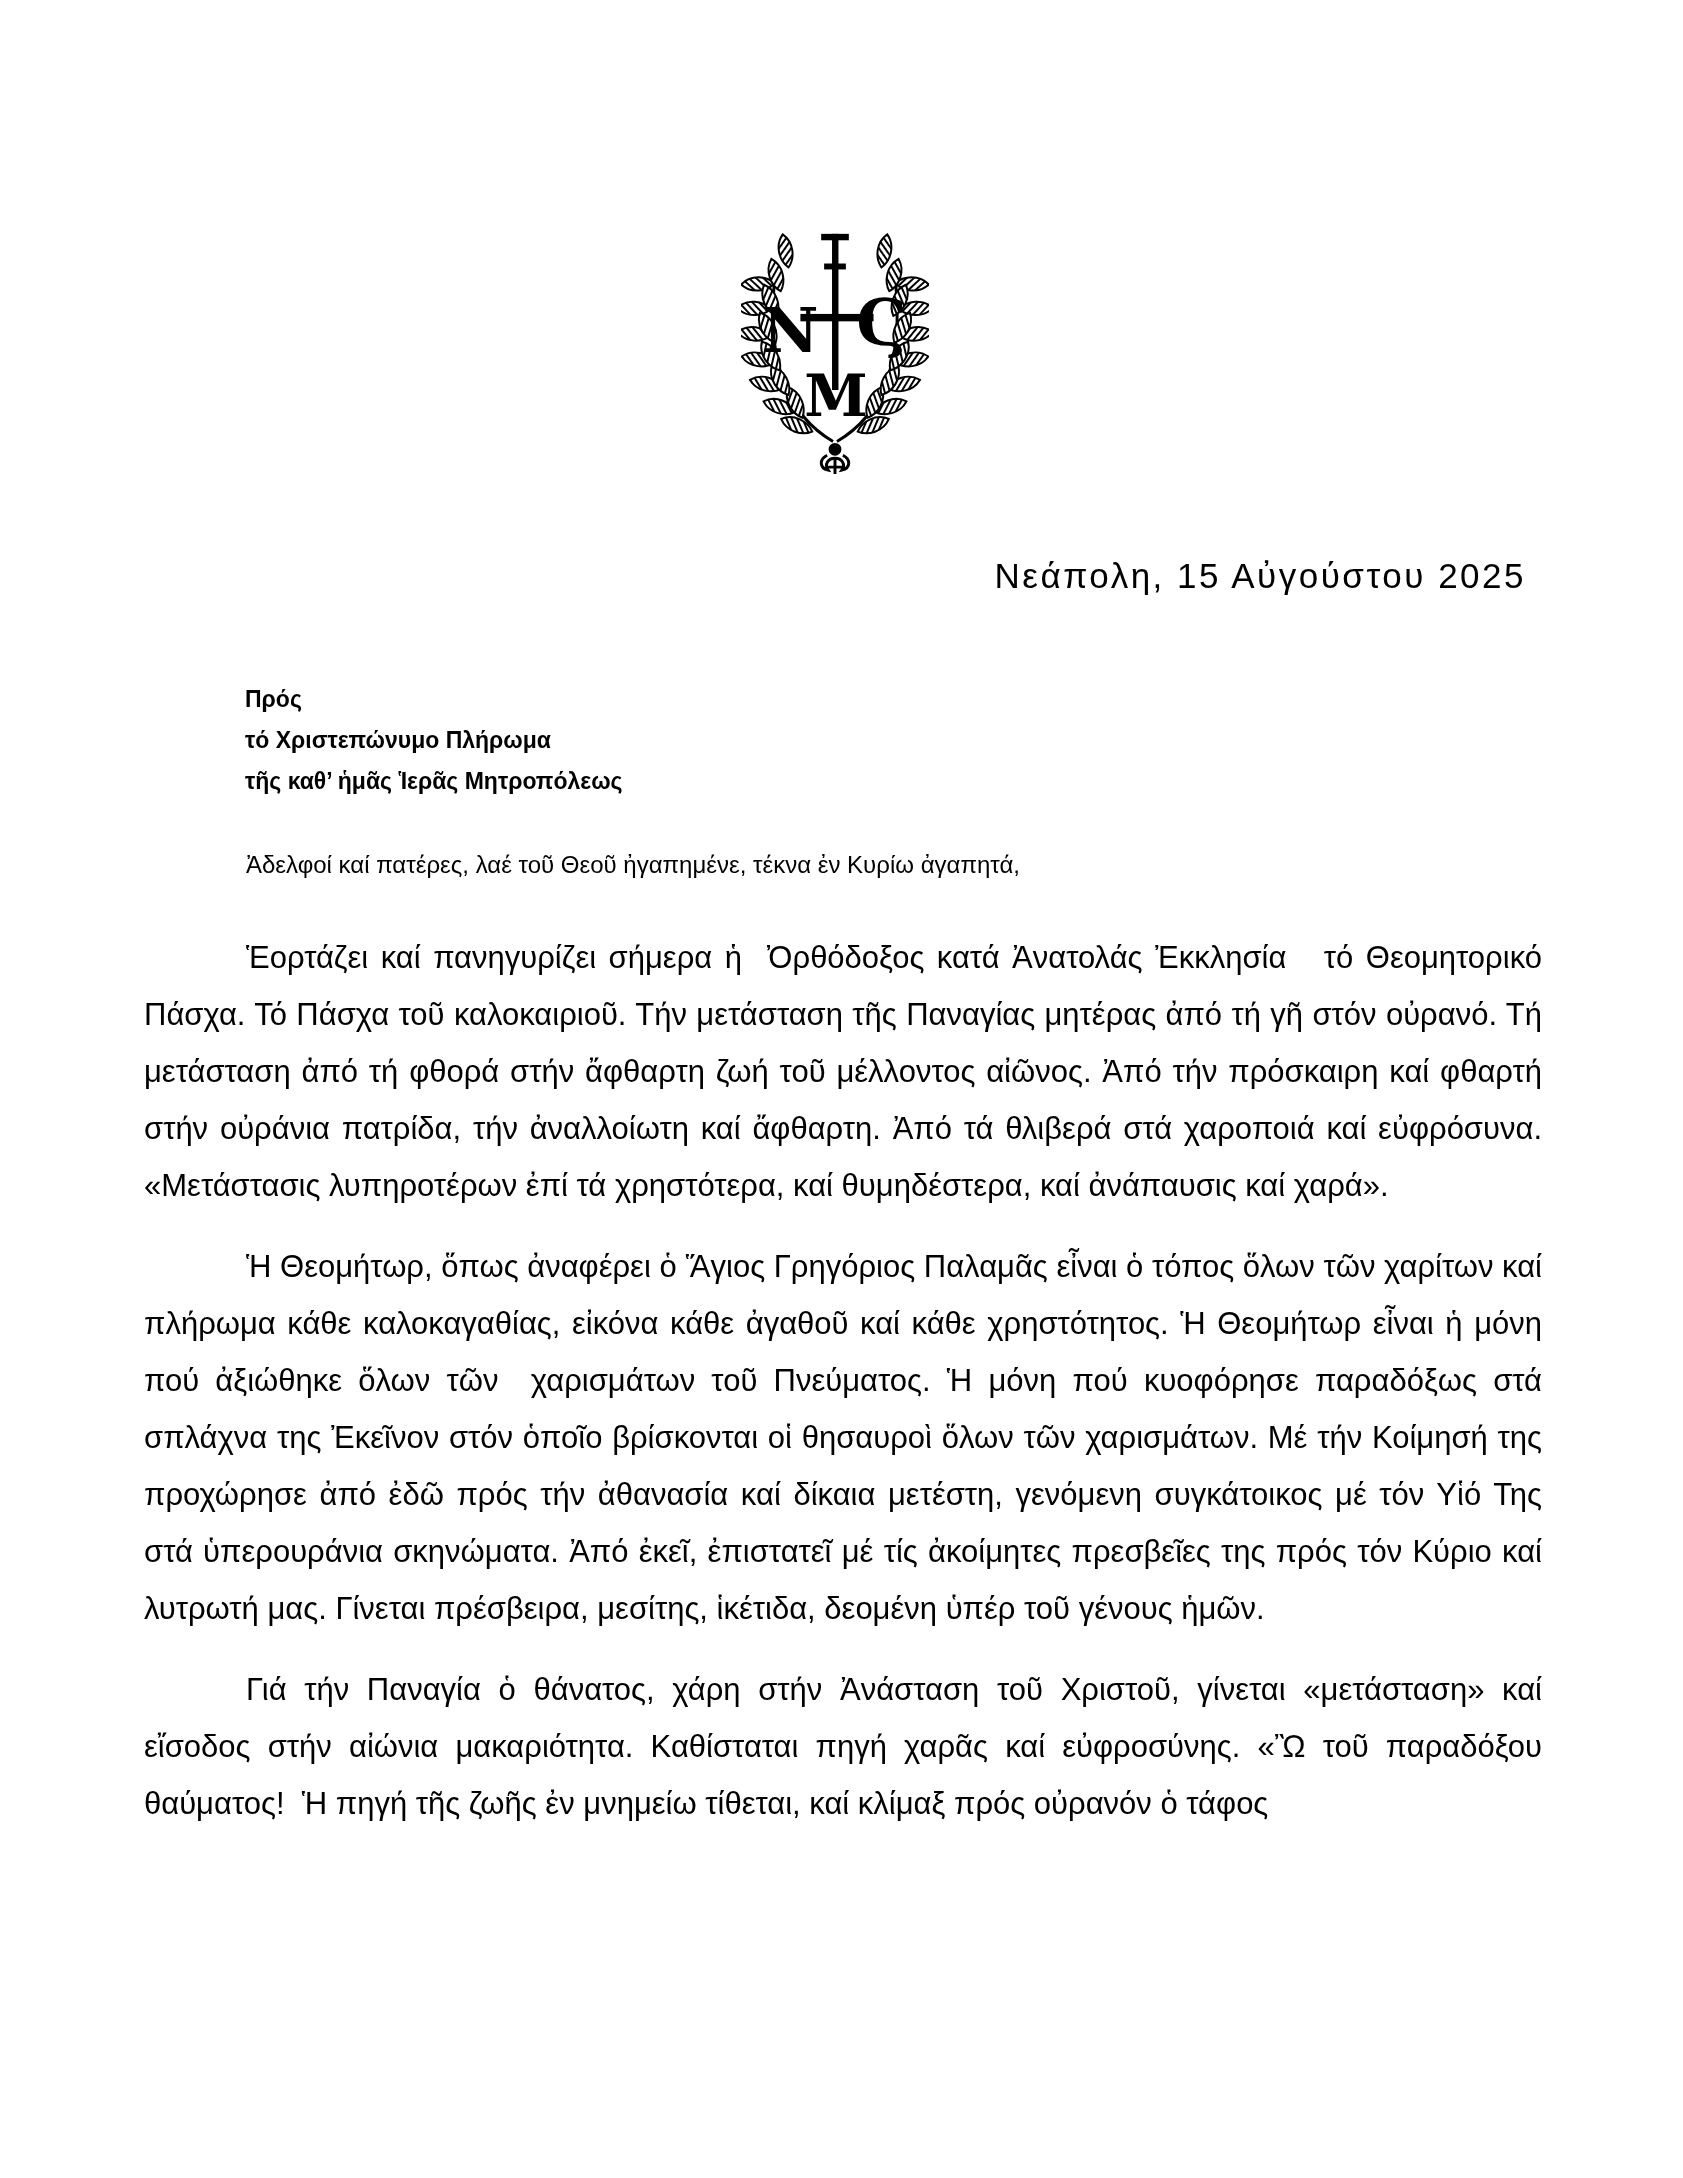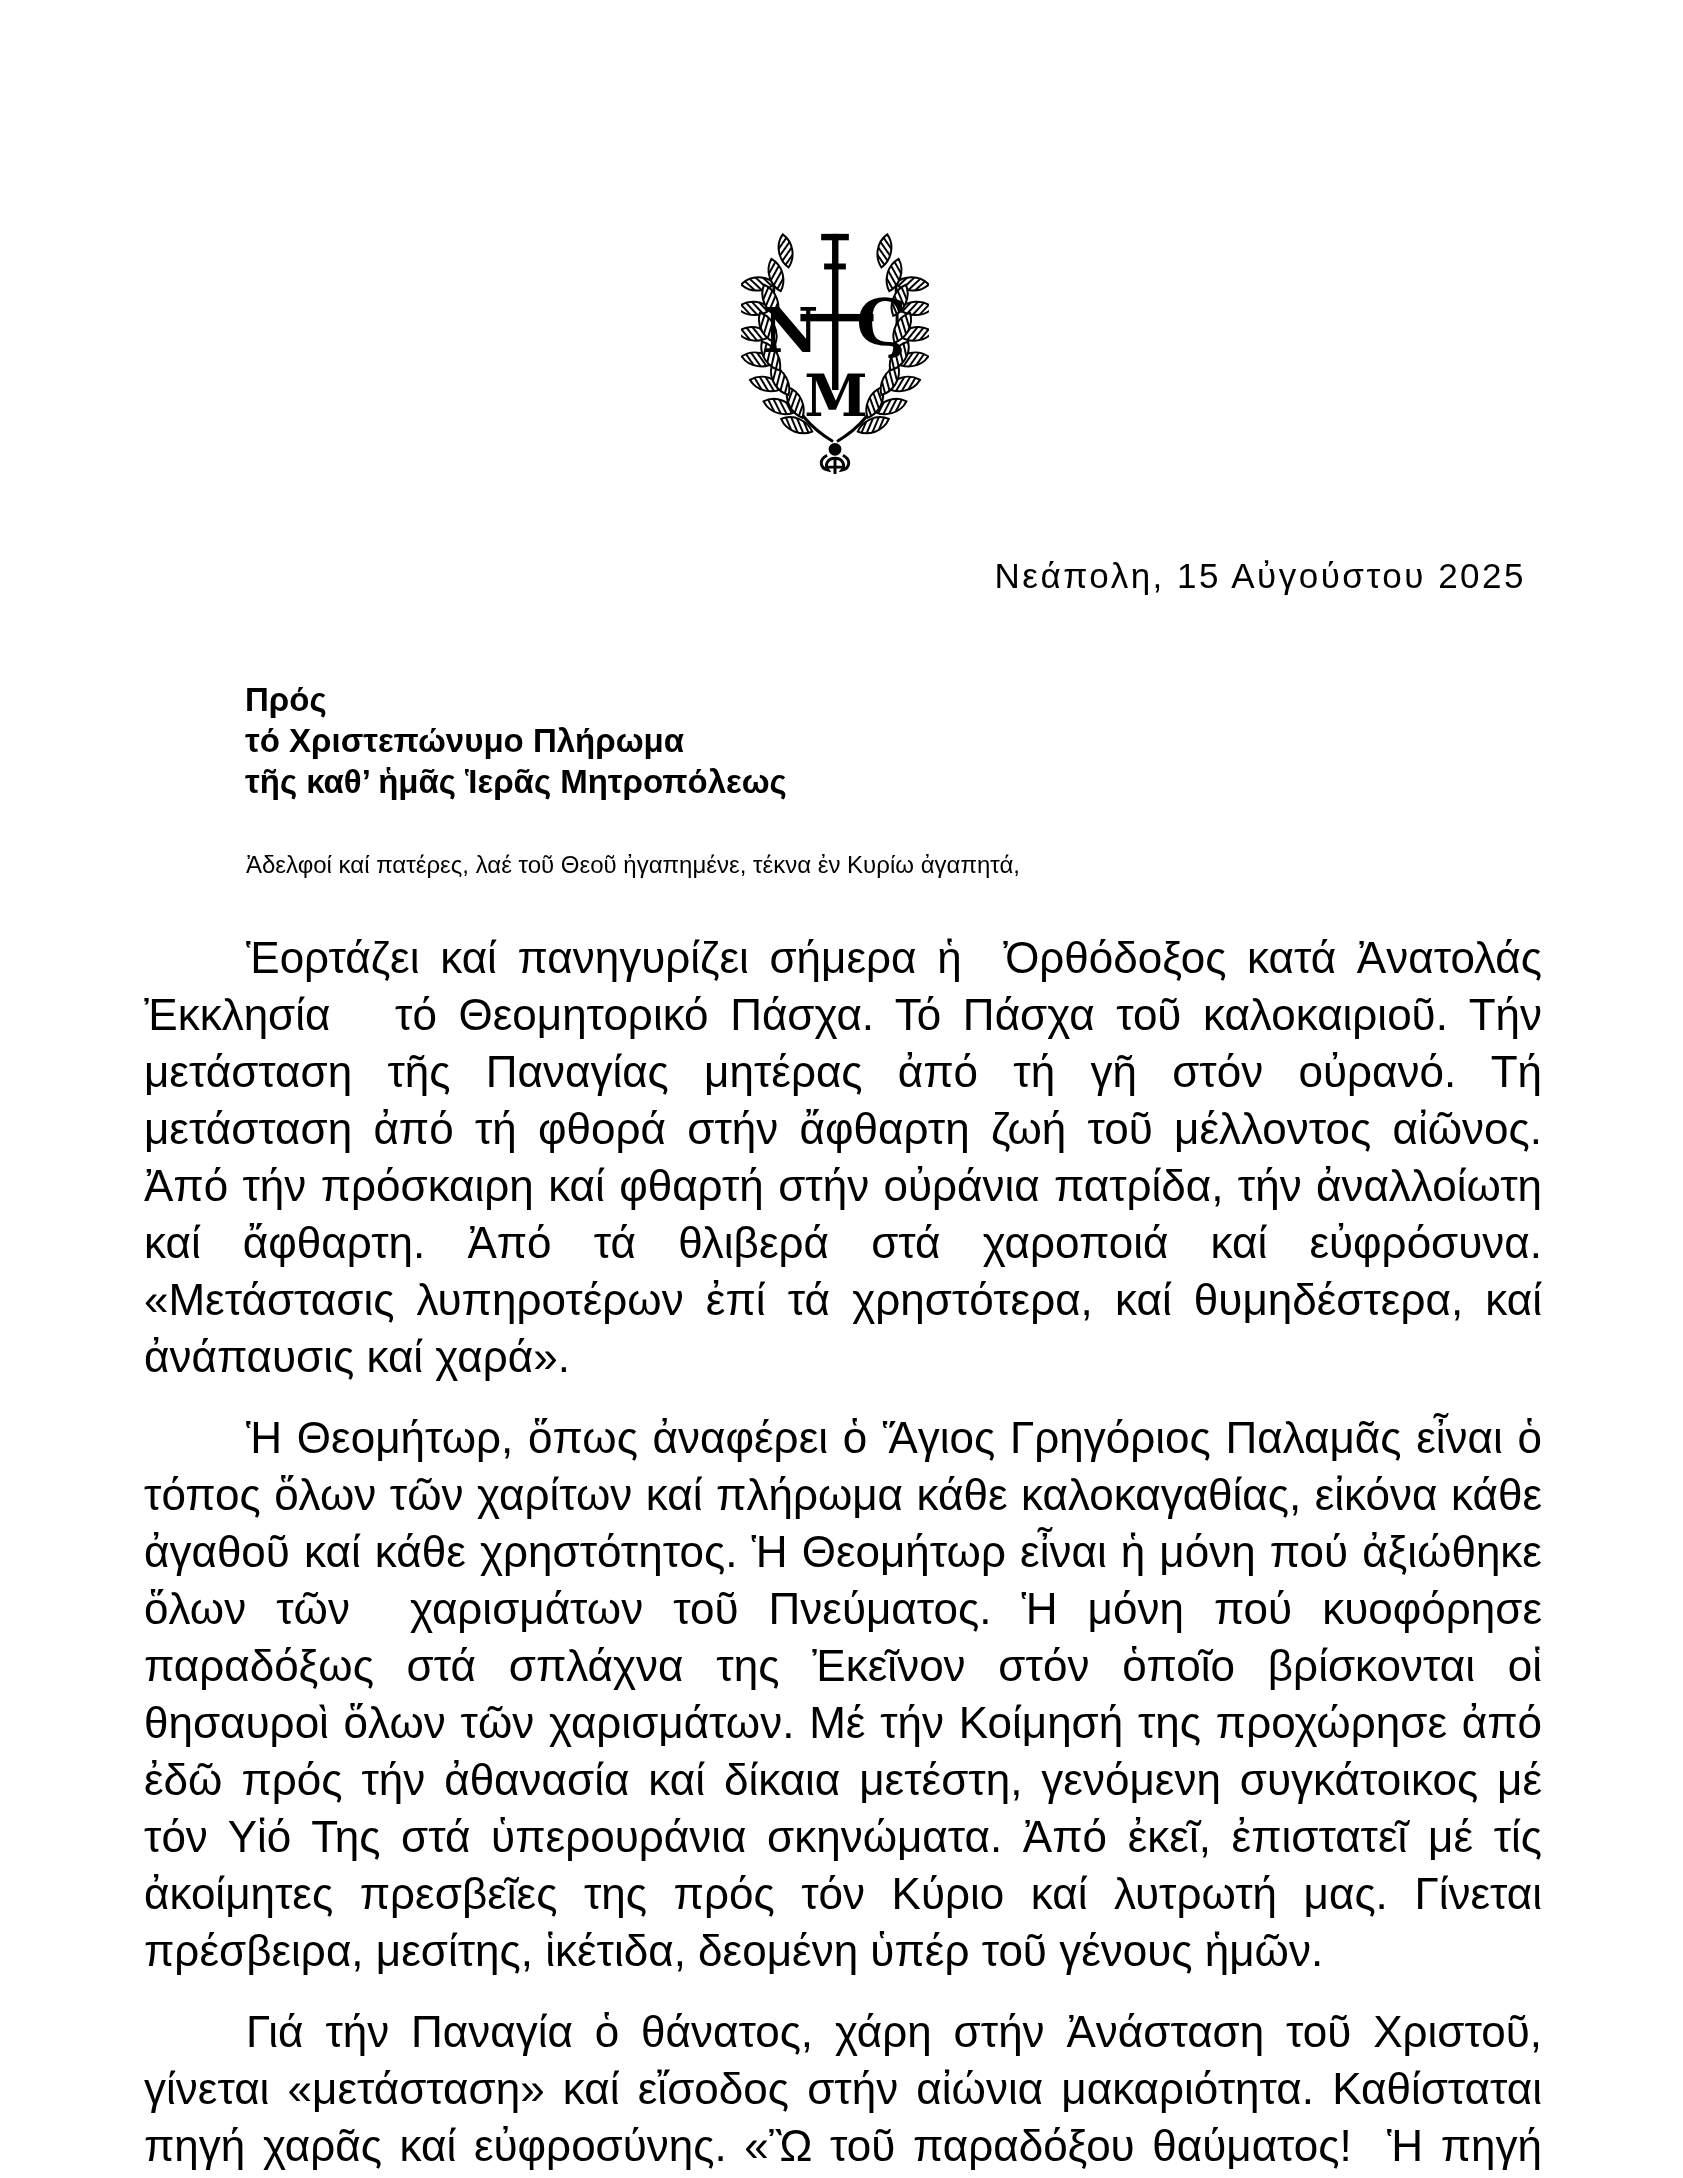--- a/index.html
+++ b/index.html
@@ -29,41 +29,41 @@
     top: 556px;
     right: 157px;
     font-size: 35px;
     letter-spacing: 2.5px;
     white-space: nowrap;
   }
   .recipient {
     position: absolute;
     top: 679px;
     left: 245px;
-    font-size: 33px;
+    font-size: 23px;
     font-weight: bold;
     line-height: 41px;
   }
   .salutation {
     position: absolute;
     top: 851px;
     left: 144px;
     width: 1398px;
     padding-left: 102px;
     box-sizing: border-box;
     font-size: 24px;
   }
   .body-block {
     position: absolute;
     top: 929px;
     left: 144px;
     width: 1398px;
   }
   .body-para {
-    font-size: 44px;
+    font-size: 31px;
     line-height: 57px;
     text-align: justify;
     text-indent: 102px;
     margin: 0 0 24px 0;
     white-space: pre-wrap;
   }
   .body-para:last-child { margin-top: 8px; }
 </style>
 </head>
 <body>

